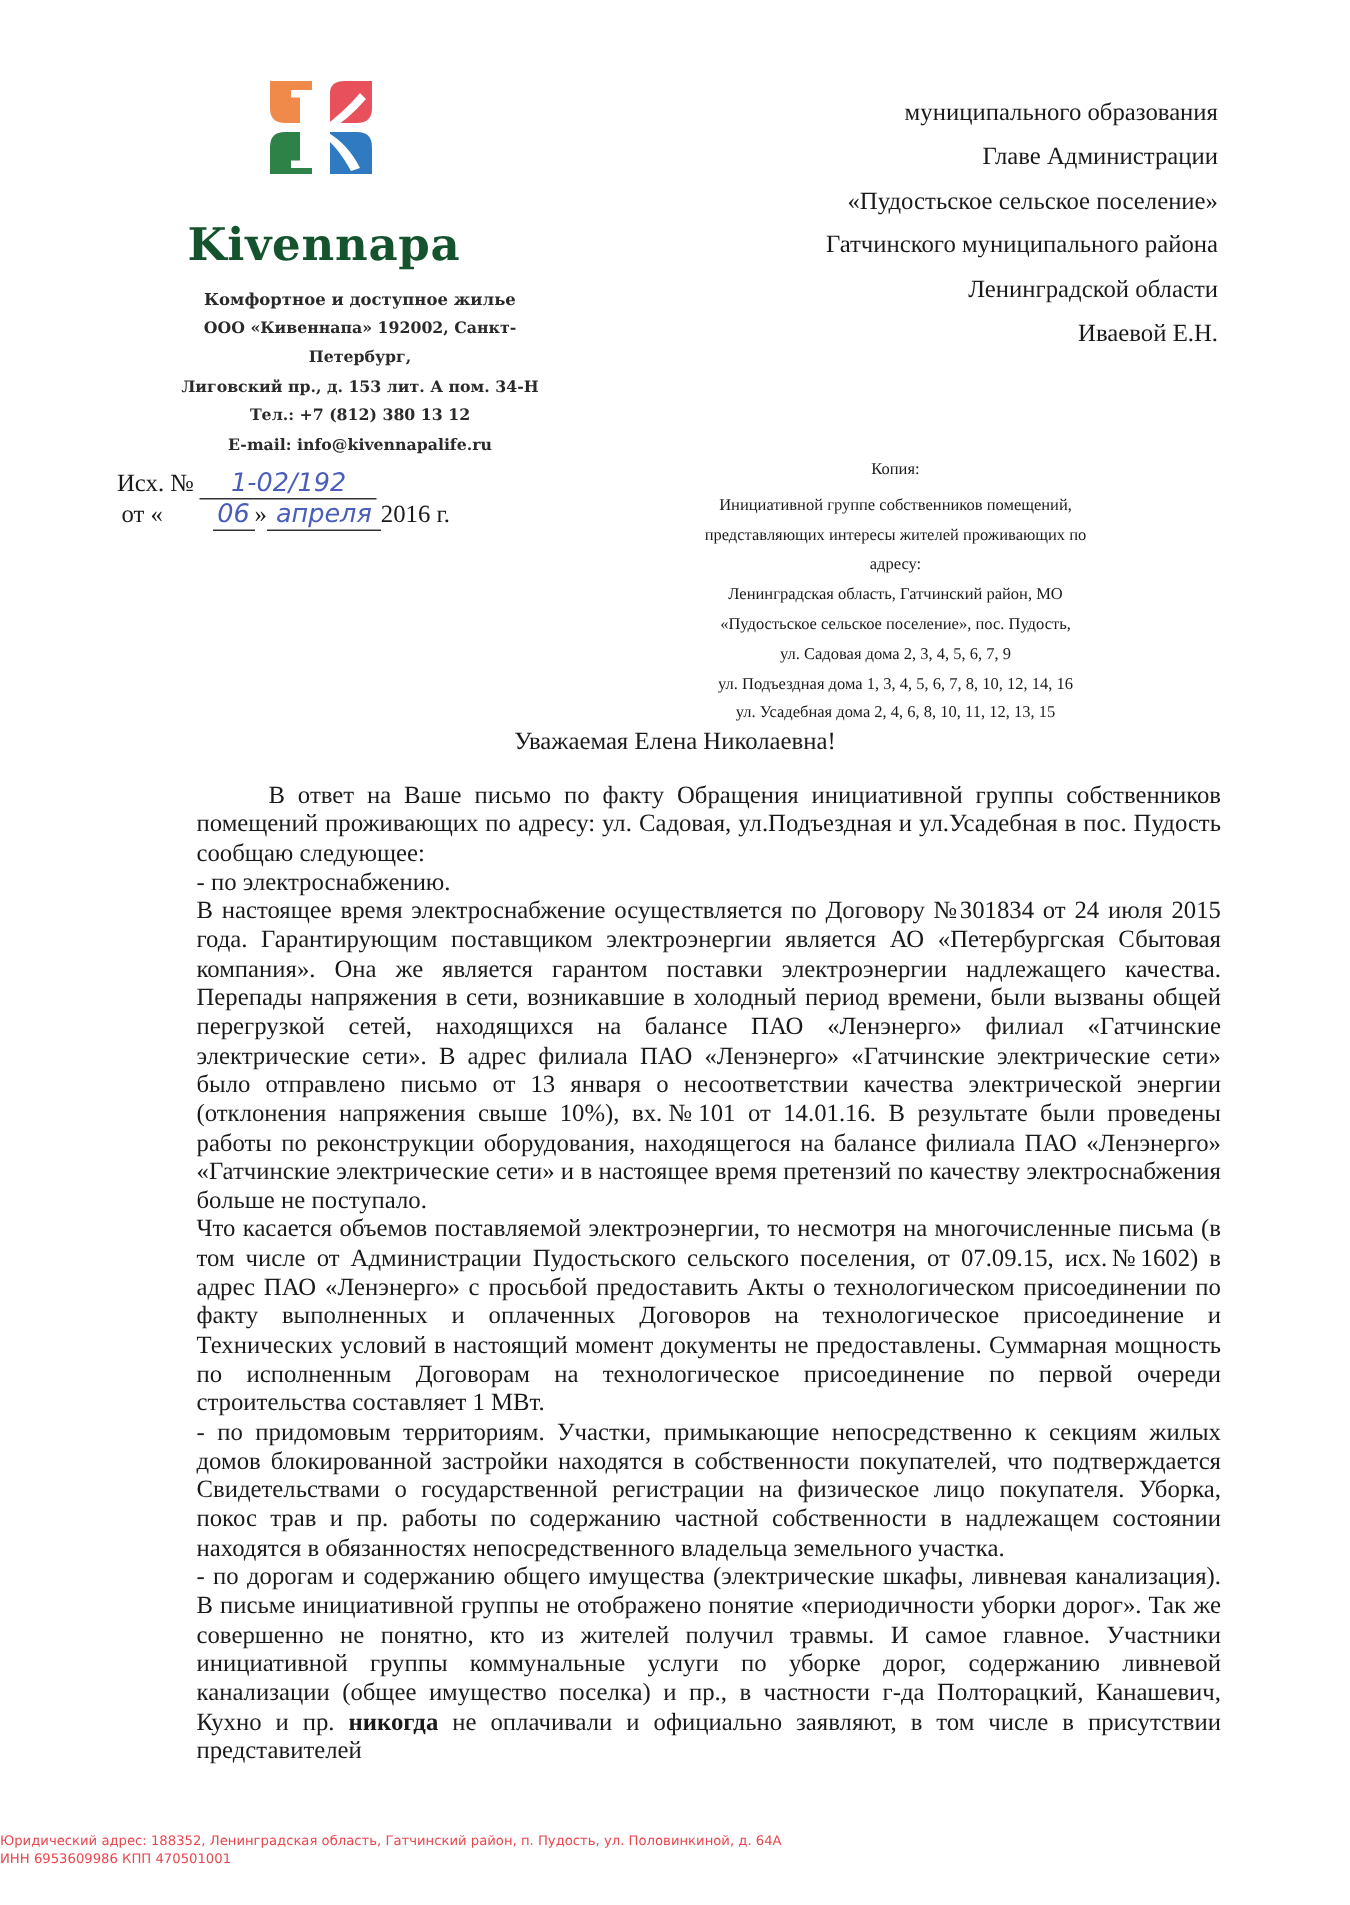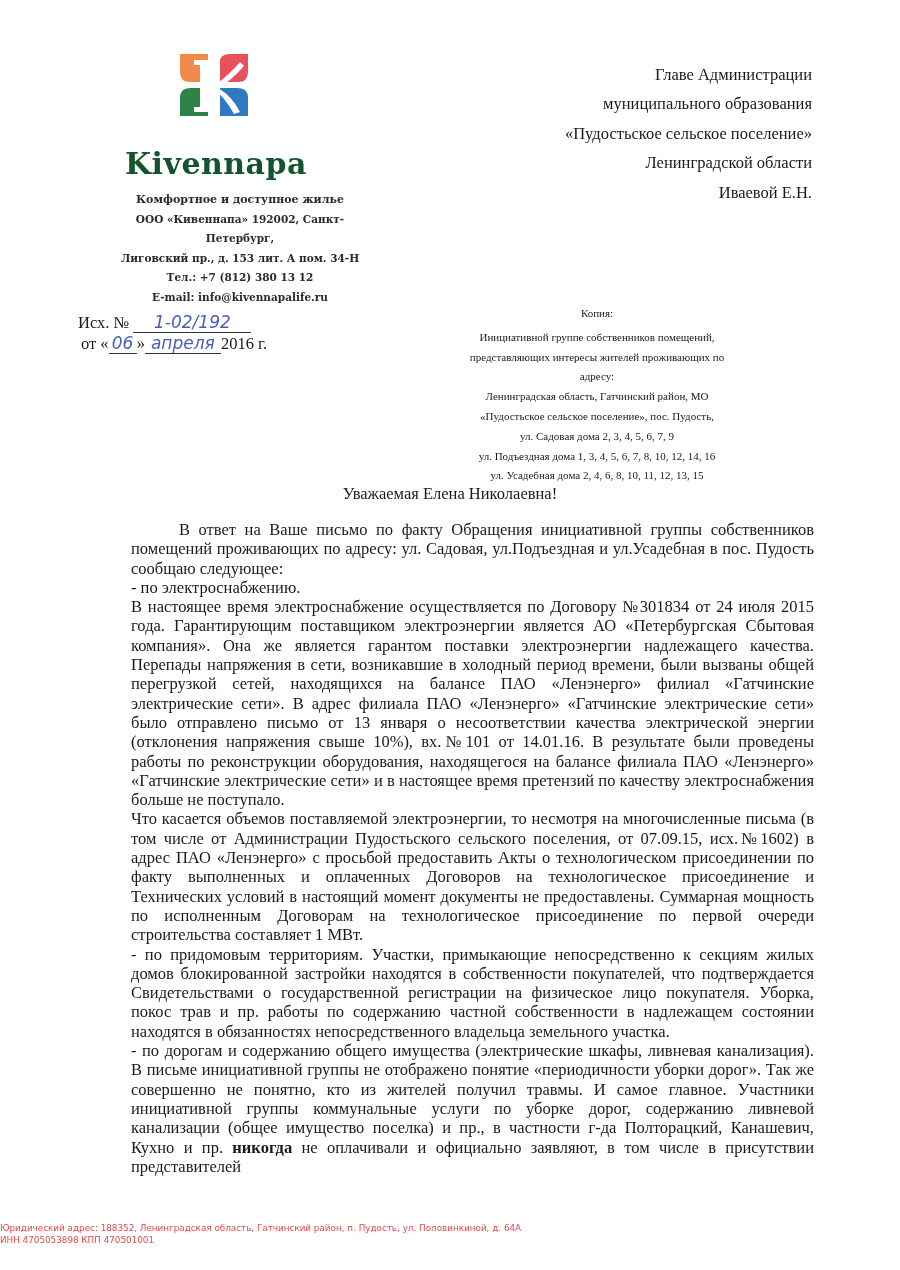--- a/index.html
+++ b/index.html
@@ -44,28 +44,29 @@
   <div class="b">Тел.: +7  (812) 380 13 12</div>
   <div class="b">E-mail: info@kivennapalife.ru</div>
 </div>
 
 <div class="outno">
   <div>
     <span>Исх. №</span>
     <span class="hand" style="width:118px;">1-02/192</span>
   </div>
   <div style="padding-left:3px;">
-    <span>от «</span><span class="hand" style="width:28px;">06</span><span>»</span><span class="hand" style="width:76px;">апреля</span><span>2016 г.</span>
+    <span>от «</span><span class="hand" style="width:28px;margin-left:33px;">06</span><span>»</span><span class="hand" style="width:76px;">апреля</span><span>2016 г.</span>
   </div>
 </div>
 
 <div class="recipient">
+  <div>муниципального образования</div>
   <div>Главе Администрации</div>
-  <div>муниципального образования</div>
   <div>«Пудостьское сельское поселение»</div>
+  <div>Гатчинского муниципального района</div>
   <div>Ленинградской области</div>
   <div>Иваевой Е.Н.</div>
 </div>
 
 <div class="copy">
   <div class="label">Копия:</div>
   <div>Инициативной группе собственников помещений,</div>
   <div>представляющих интересы жителей проживающих по</div>
   <div>адресу:</div>
   <div>Ленинградская область, Гатчинский район, МО</div>
@@ -81,14 +82,14 @@
   <p class="indent">В ответ на Ваше письмо по факту Обращения инициативной группы собственников помещений проживающих по адресу: ул. Садовая, ул.Подъездная и ул.Усадебная в пос. Пудость сообщаю следующее:</p>
   <p>- по электроснабжению.</p>
   <p>В настоящее время электроснабжение осуществляется по Договору №301834 от 24 июля 2015 года. Гарантирующим поставщиком электроэнергии является АО «Петербургская Сбытовая компания». Она же является гарантом поставки электроэнергии надлежащего качества. Перепады напряжения в сети, возникавшие в холодный период времени, были вызваны общей перегрузкой сетей, находящихся на балансе ПАО «Ленэнерго» филиал «Гатчинские электрические сети». В адрес филиала ПАО «Ленэнерго» «Гатчинские электрические сети» было отправлено письмо от 13 января о несоответствии качества электрической энергии (отклонения напряжения свыше 10%), вх.№101 от 14.01.16. В результате были проведены работы по реконструкции оборудования, находящегося на балансе филиала ПАО «Ленэнерго» «Гатчинские электрические сети» и в настоящее время претензий по качеству электроснабжения больше не поступало.</p>
   <p>Что касается объемов поставляемой электроэнергии, то несмотря на многочисленные письма (в том числе от Администрации Пудостьского сельского поселения, от 07.09.15, исх.№1602) в адрес ПАО «Ленэнерго» с просьбой предоставить Акты о технологическом присоединении по факту выполненных и оплаченных Договоров на технологическое присоединение и Технических условий в настоящий момент документы не предоставлены. Суммарная мощность по исполненным Договорам на технологическое присоединение по первой очереди строительства составляет 1 МВт.</p>
   <p>- по придомовым территориям. Участки, примыкающие непосредственно к секциям жилых домов блокированной застройки находятся в собственности покупателей, что подтверждается Свидетельствами о государственной регистрации на физическое лицо покупателя. Уборка, покос трав и пр. работы по содержанию частной собственности в надлежащем состоянии находятся в обязанностях непосредственного владельца земельного участка.</p>
   <p><span>- по дорогам и содержанию общего имущества (электрические шкафы, ливневая канализация). В письме инициативной группы не отображено понятие «периодичности уборки дорог». Так же совершенно не понятно, кто из жителей получил травмы. И самое главное. Участники инициативной группы коммунальные услуги по уборке дорог, содержанию ливневой канализации (общее имущество поселка) и пр., в частности г-да Полторацкий, Канашевич, Кухно и пр. </span><b>никогда</b><span> не оплачивали и официально заявляют, в том числе в присутствии представителей</span></p>
 </div>
 
 <div class="footer">
   <div>Юридический адрес: 188352, Ленинградская область, Гатчинский район, п. Пудость, ул. Половинкиной, д. 64А</div>
-  <div>ИНН 4705053898 КПП 470501001</div>
+  <div>ИНН 6953609986 КПП 470501001</div>
 </div>
 
 </body></html>

